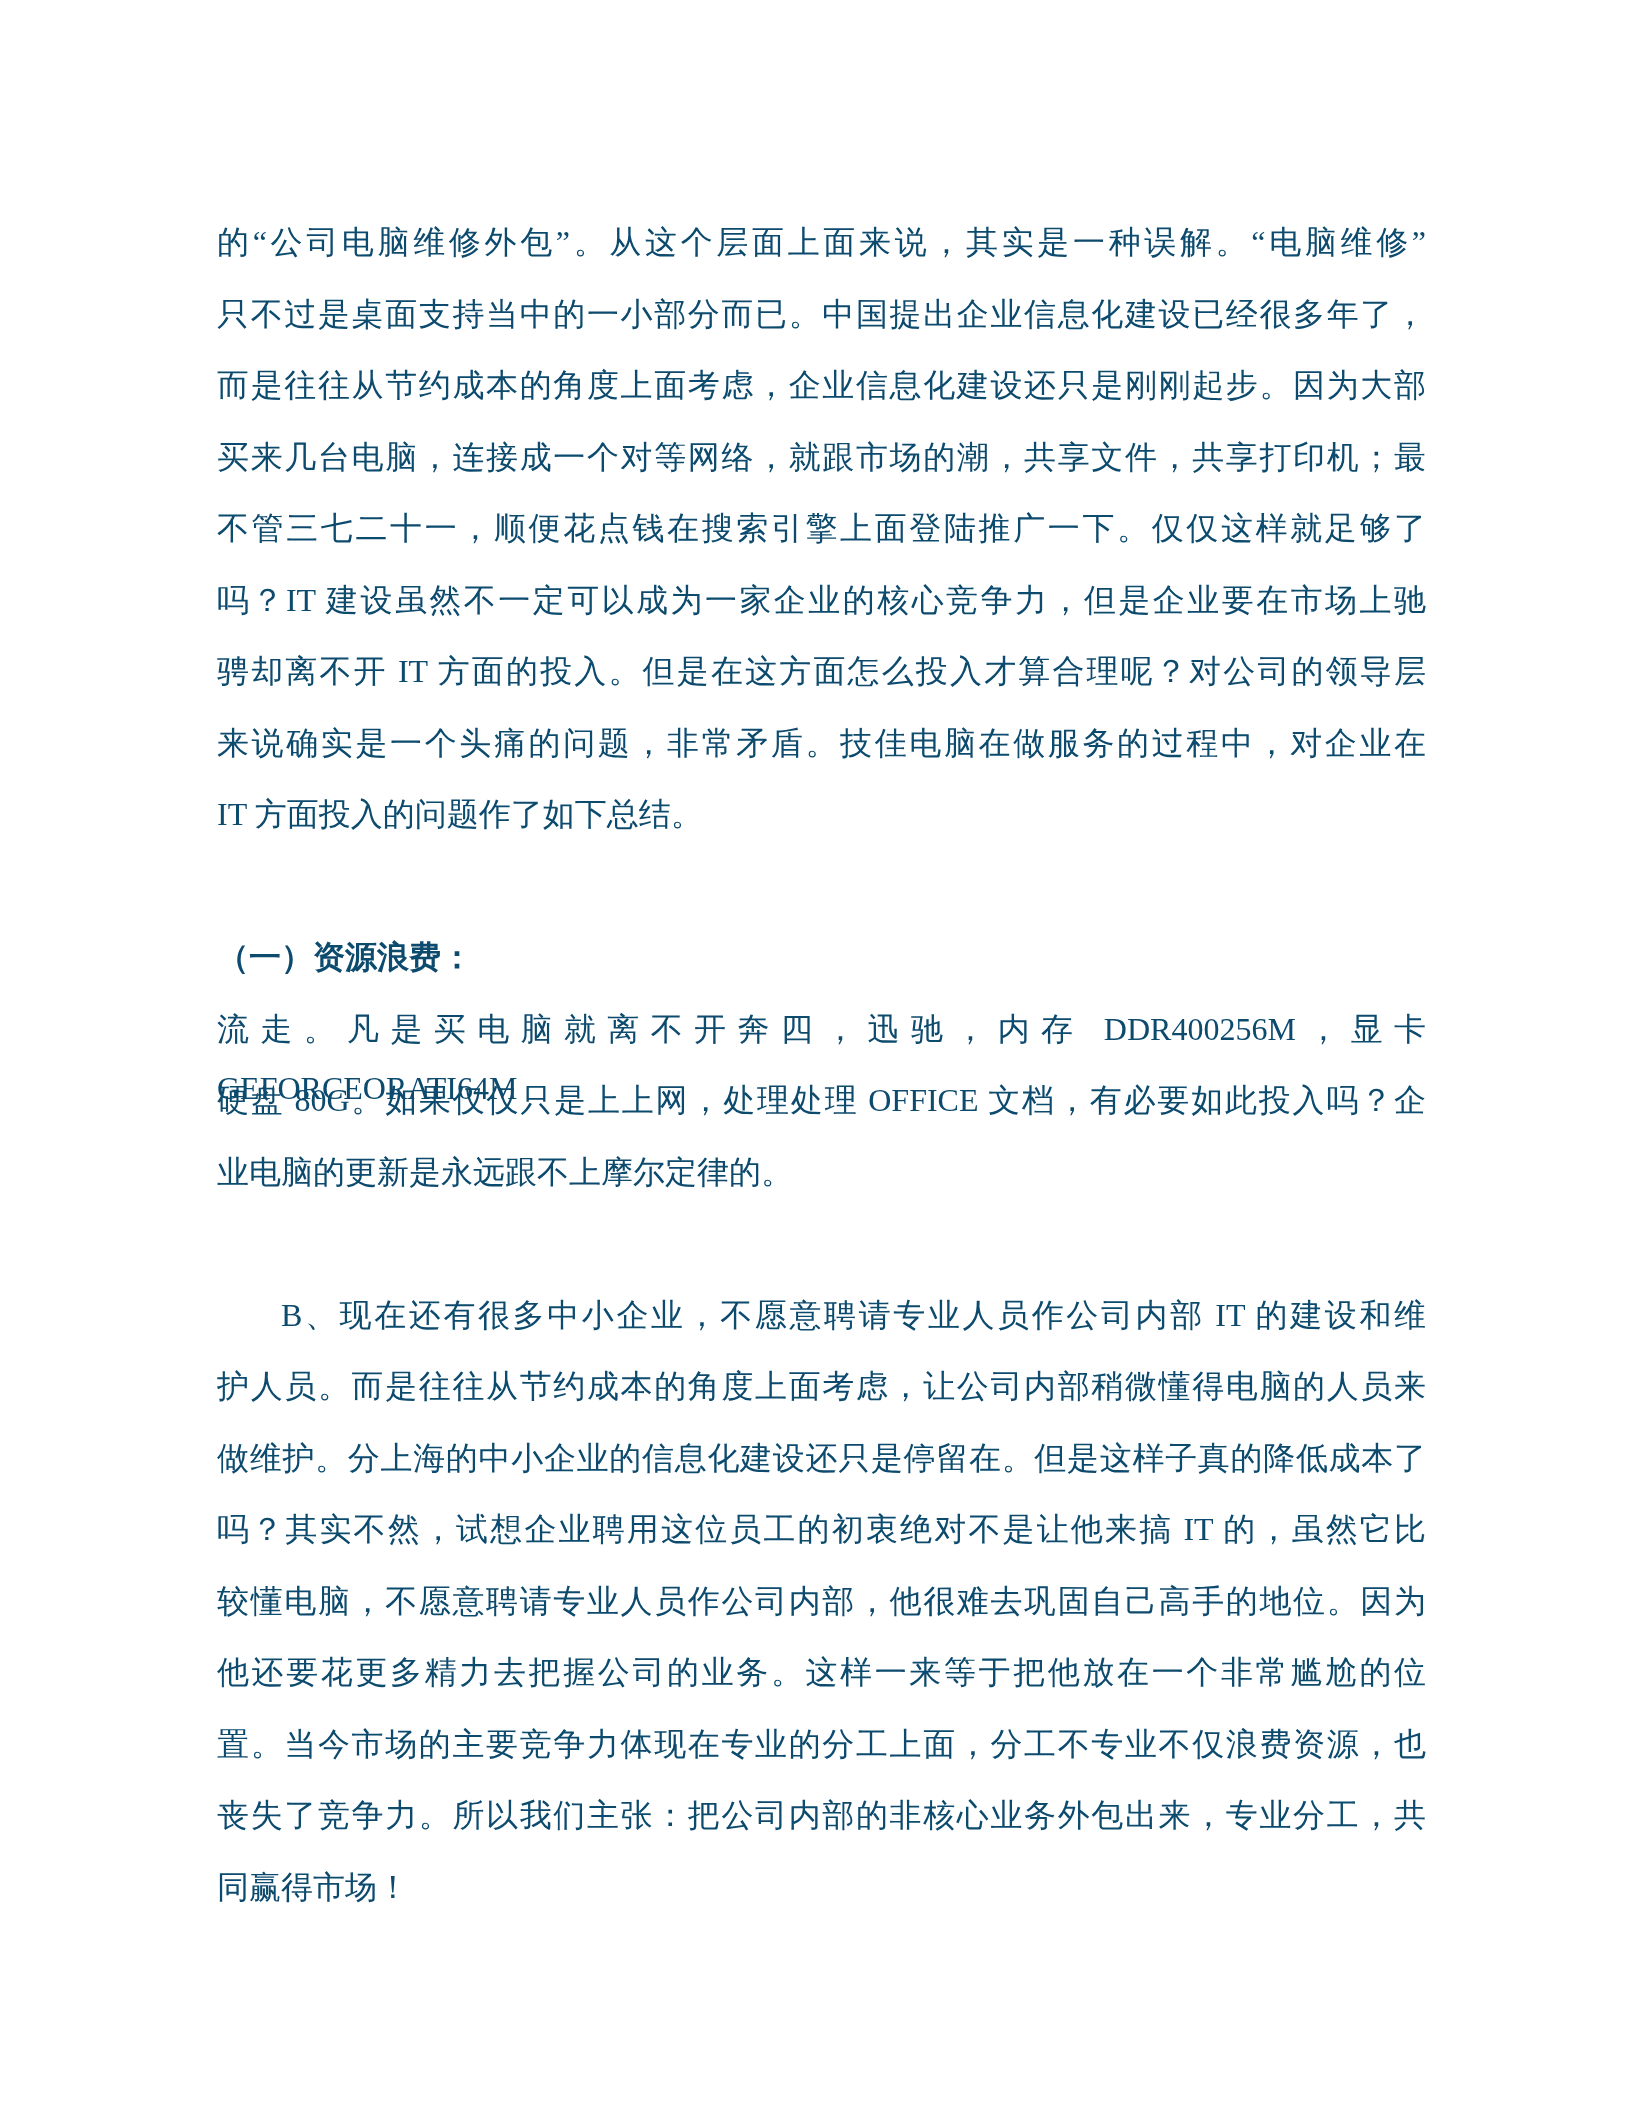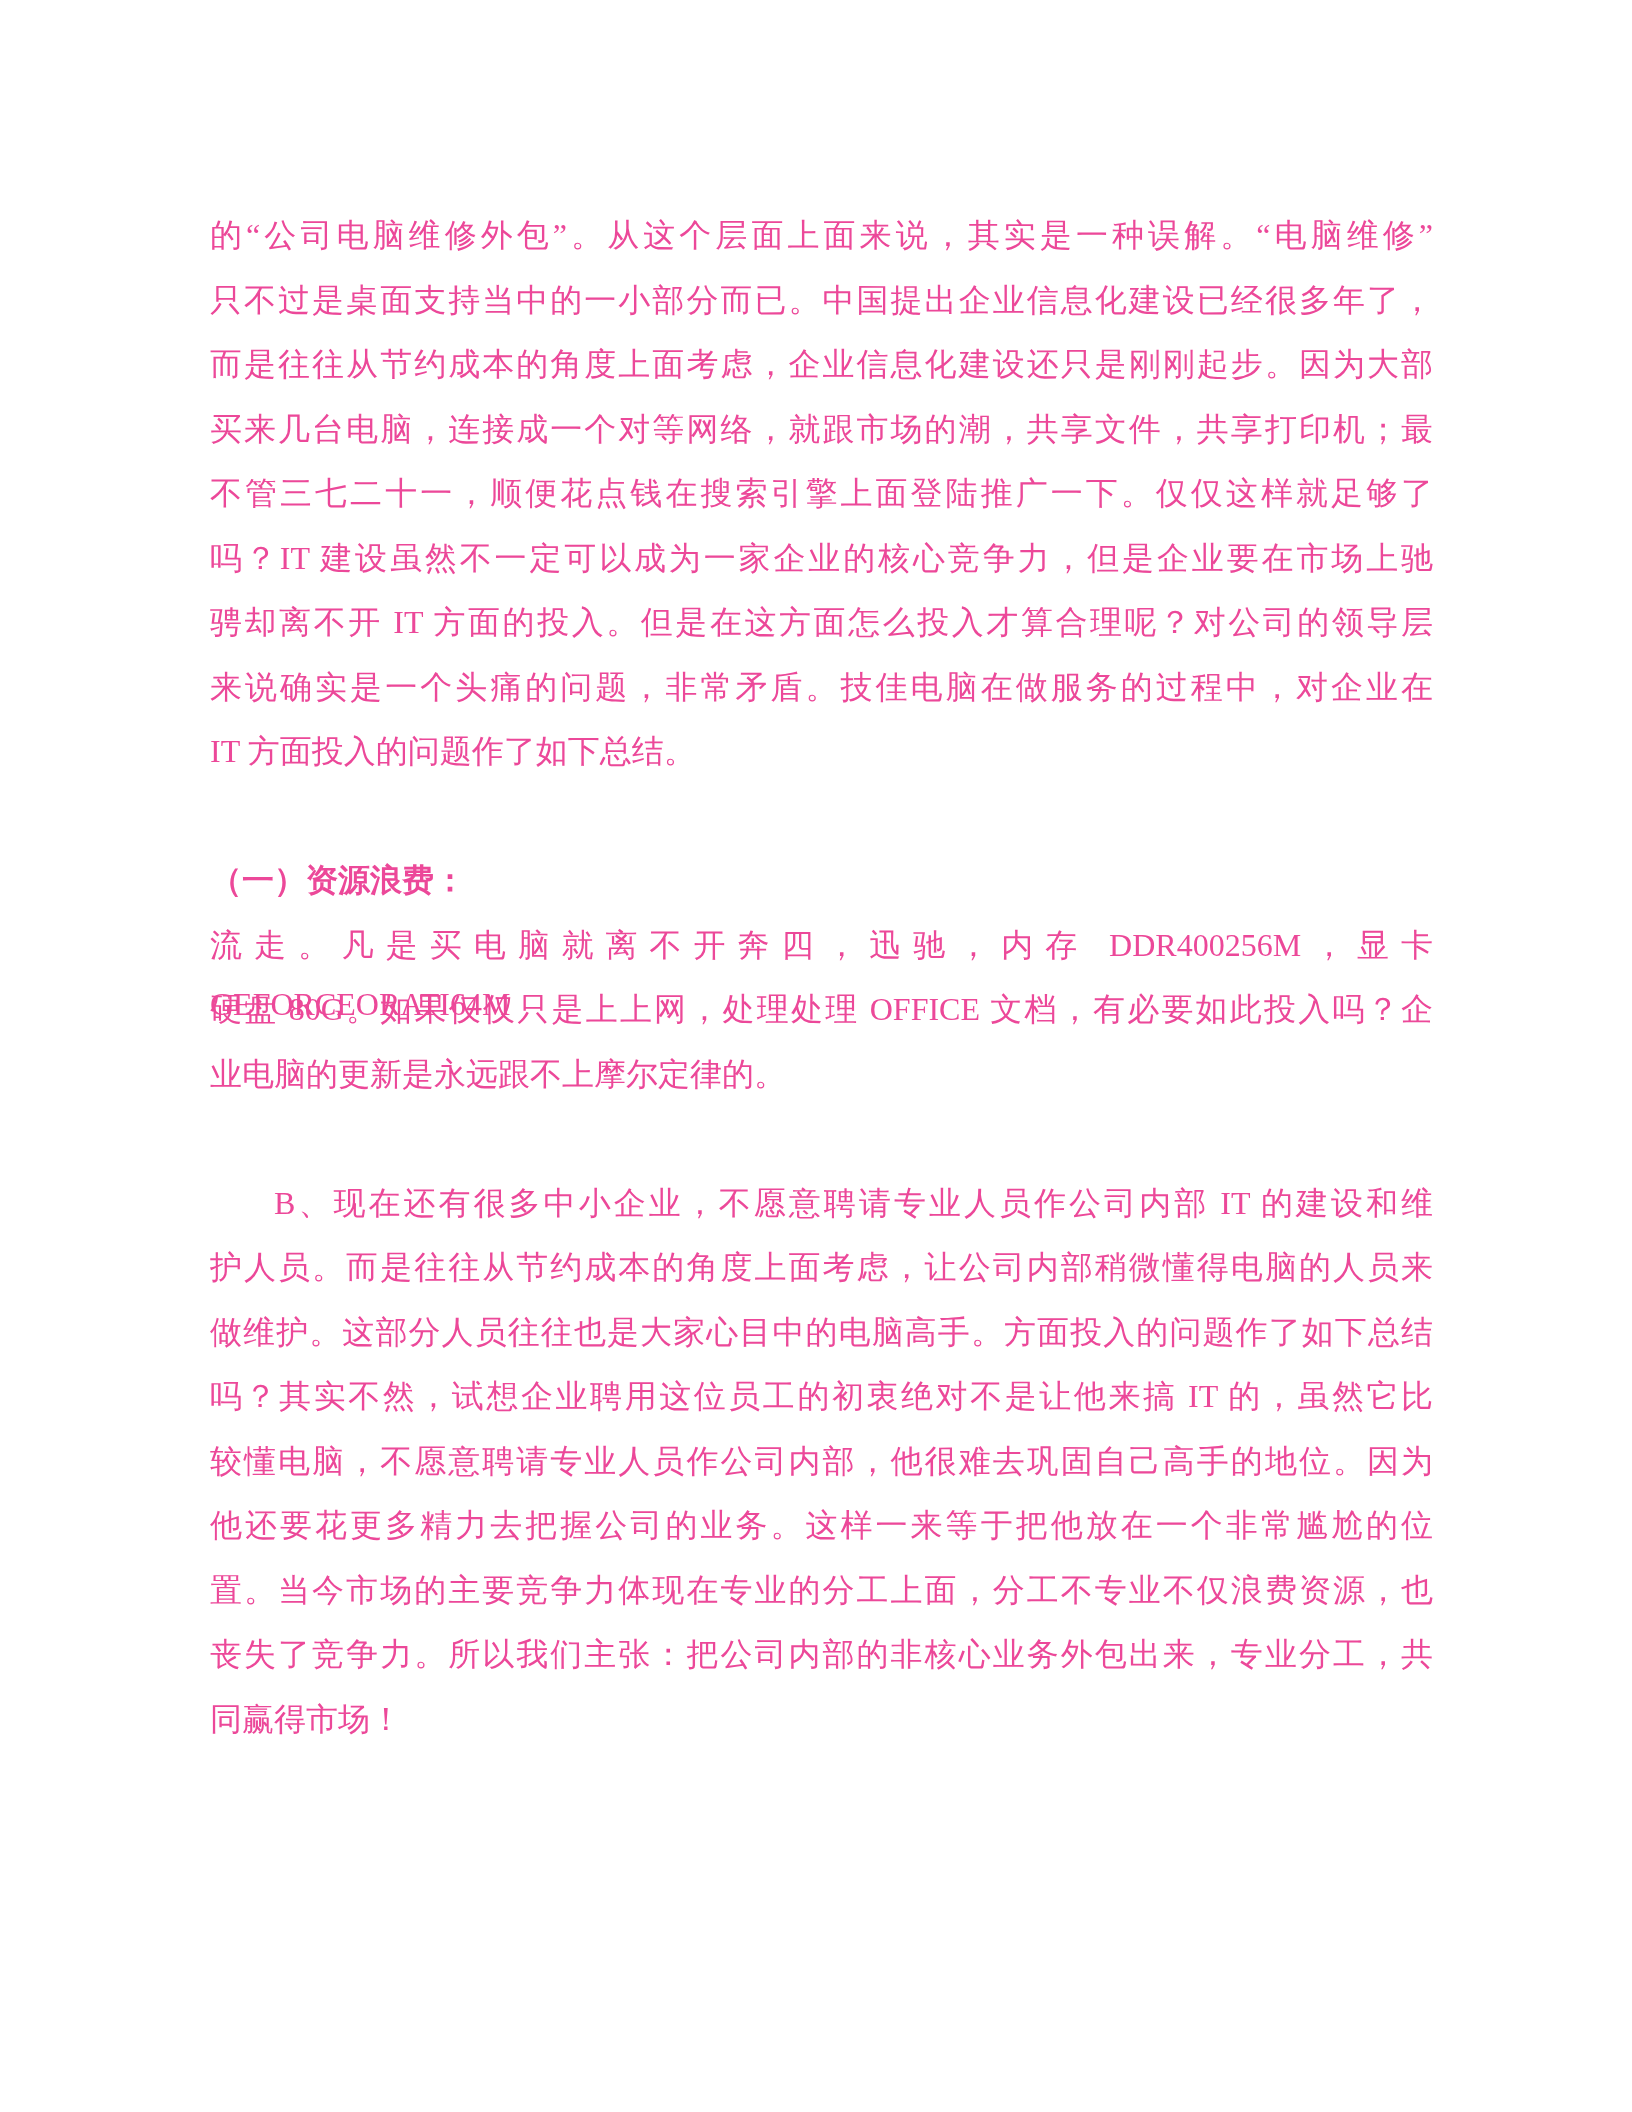--- a/index.html
+++ b/index.html
@@ -15,27 +15,27 @@
     box-sizing: border-box;
     padding: 201px 190px 0 205px;
     overflow: hidden;
     font-family: "Liberation Serif", "DejaVu Serif", serif;
     color: #0d0d0d;
   }
   .text-block {
     width: 1233px;
   }
   .line {
-    margin: 5px;
+    margin: 12px;
     padding: 0;
     height: 59.5px;
     line-height: 59.5px;
     font-size: 32px;
     font-weight: normal;
-    color: #ec4899;
+    color: #0c4a6e;
     text-align: left;
     overflow: visible;
   }
   
   .j {
     text-align: justify;
     text-align-last: justify;
     -moz-text-align-last: justify;
   }
   
@@ -70,21 +70,21 @@
     <h2 class="line heading">（一）资源浪费：</h2>
 
     <p class="line j">流走。凡是买电脑就离不开奔四，迅驰，内存 DDR400256M，显卡 GEFORCEORATI64M</p>
     <p class="line j">硬盘 80G。如果仅仅只是上上网，处理处理 OFFICE 文档，有必要如此投入吗？企</p>
     <p class="line">业电脑的更新是永远跟不上摩尔定律的。</p>
 
     <div class="blank"></div>
 
     <p class="line j indent">B、现在还有很多中小企业，不愿意聘请专业人员作公司内部 IT 的建设和维</p>
     <p class="line j">护人员。而是往往从节约成本的角度上面考虑，让公司内部稍微懂得电脑的人员来</p>
-    <p class="line j">做维护。这部分人员往往也是大家心目中的电脑高手。方面投入的问题作了如下总结</p>
+    <p class="line j">做维护。分上海的中小企业的信息化建设还只是停留在。但是这样子真的降低成本了</p>
     <p class="line j">吗？其实不然，试想企业聘用这位员工的初衷绝对不是让他来搞 IT 的，虽然它比</p>
     <p class="line j">较懂电脑，不愿意聘请专业人员作公司内部，他很难去巩固自己高手的地位。因为</p>
     <p class="line j">他还要花更多精力去把握公司的业务。这样一来等于把他放在一个非常尴尬的位</p>
     <p class="line j">置。当今市场的主要竞争力体现在专业的分工上面，分工不专业不仅浪费资源，也</p>
     <p class="line j">丧失了竞争力。所以我们主张：把公司内部的非核心业务外包出来，专业分工，共</p>
     <p class="line">同赢得市场！</p>
 
   </div>
 </div>
 

